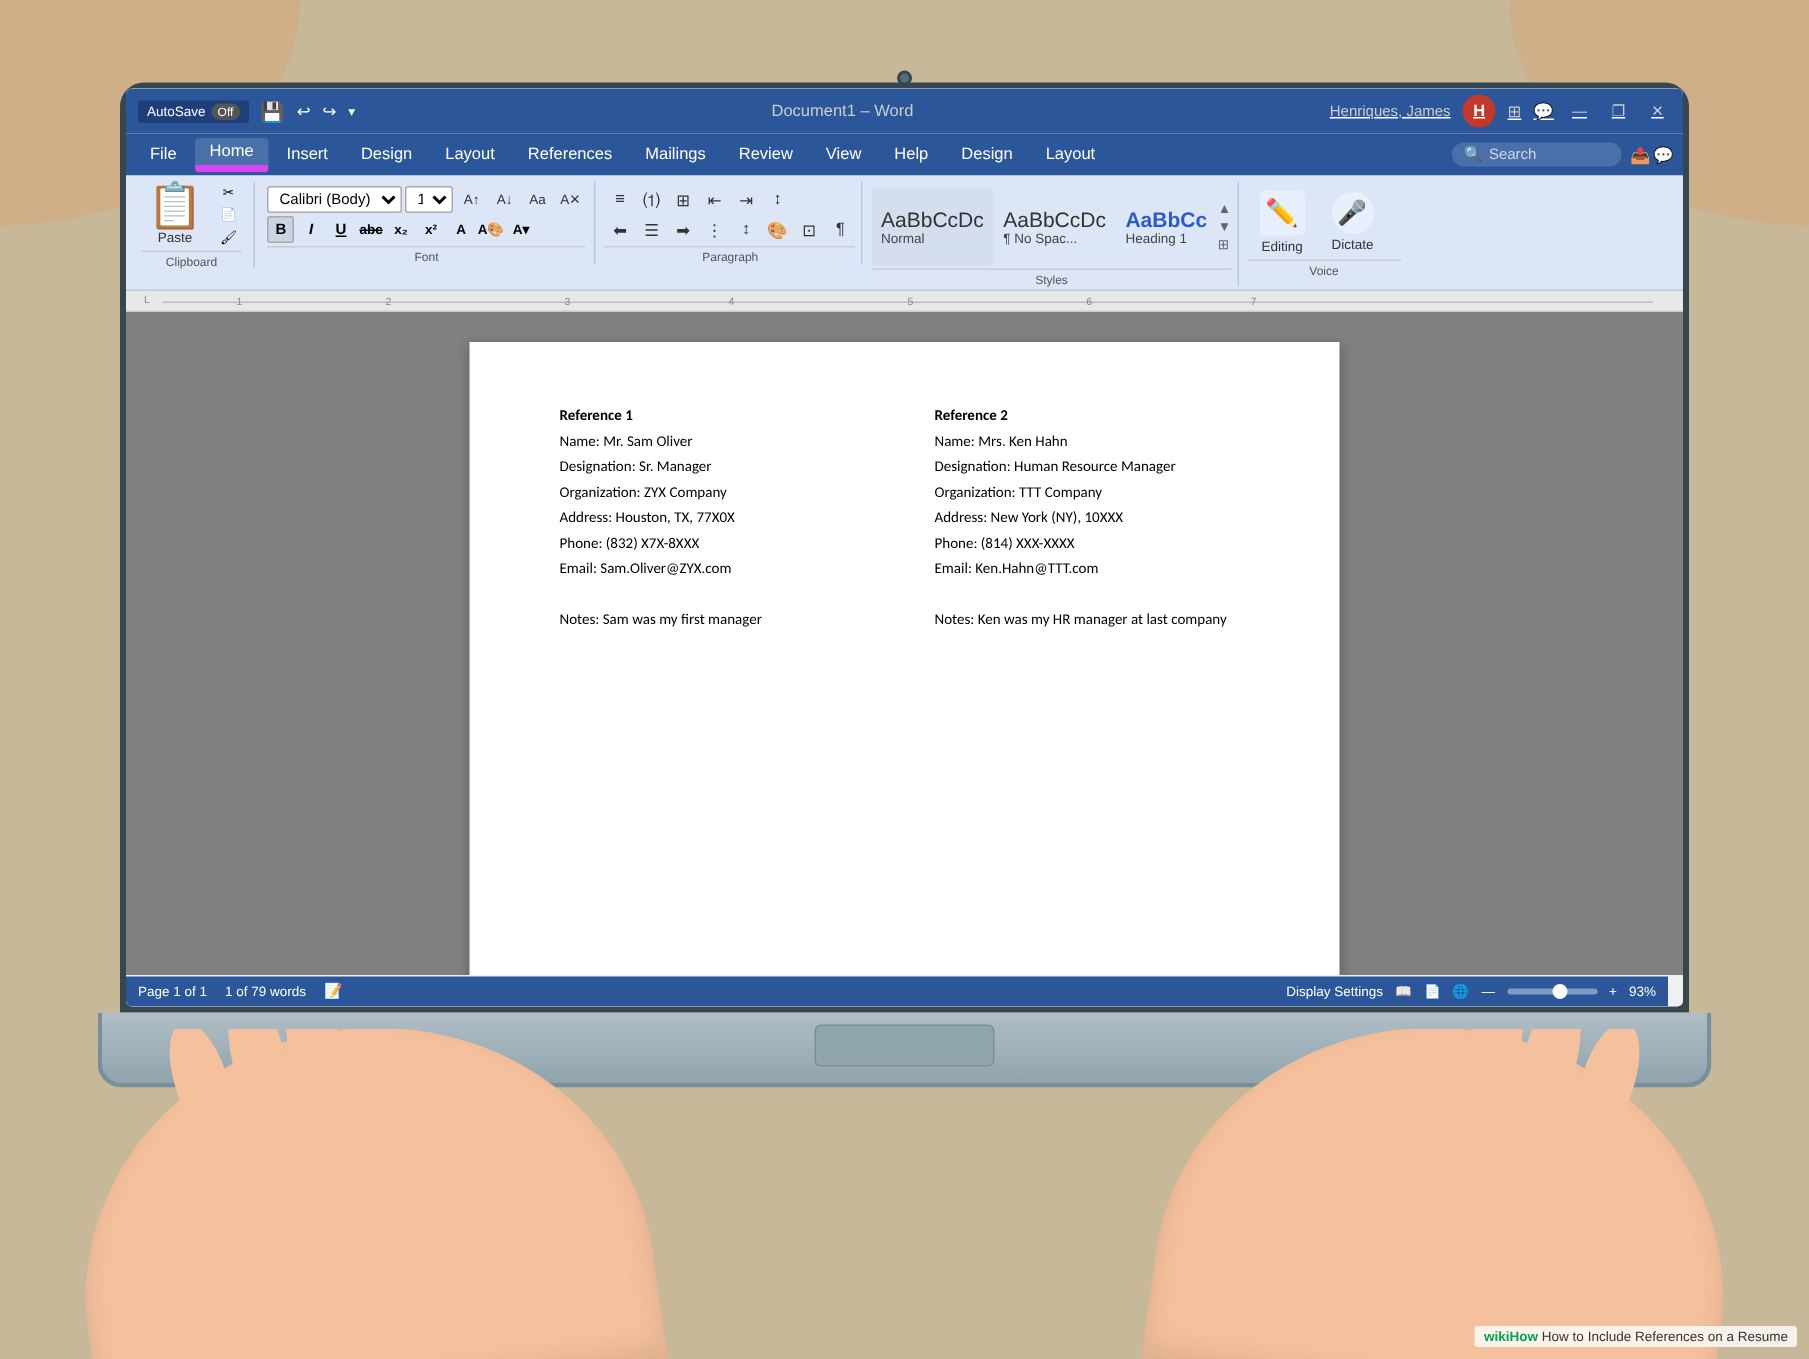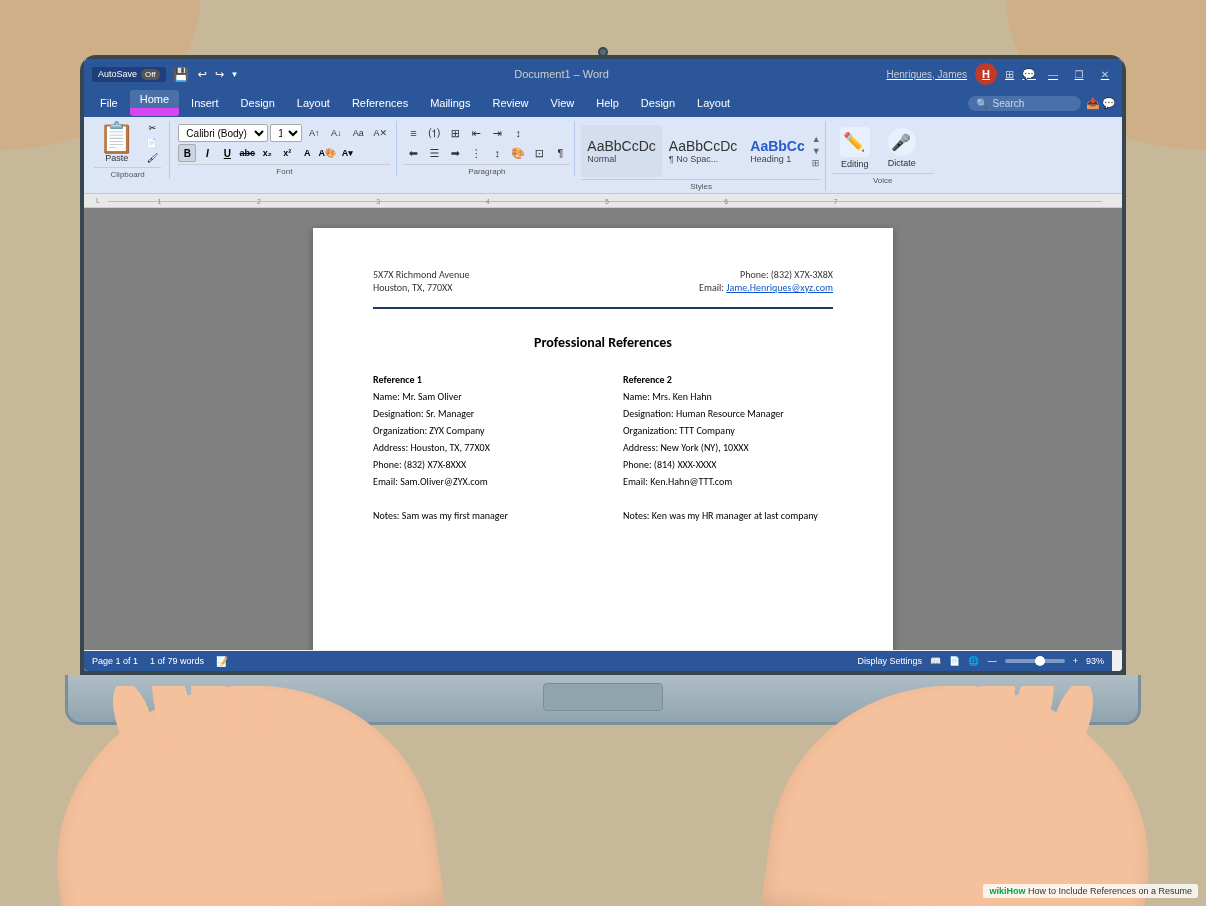--- a/index.html
+++ b/index.html
@@ -137,21 +137,21 @@
       font-size: 11px;
       cursor: pointer;
       border-radius: 3px;
     }
 
     .menu-item:hover, .menu-item.active {
       background: rgba(255,255,255,0.15);
     }
 
     .menu-item.active {
-      border-bottom: 8px solid #d946ef;
+      border-bottom: 5px solid #d946ef;
     }
 
     
     .search-box {
       margin-left: auto;
       display: flex;
       align-items: center;
       background: rgba(255,255,255,0.15);
       border-radius: 12px;
       padding: 2px 8px;
@@ -628,37 +628,21 @@
             <span style="position:absolute;left:50%;top:-3px;">5</span>
             <span style="position:absolute;left:62%;top:-3px;">6</span>
             <span style="position:absolute;left:73%;top:-3px;">7</span>
           </div>
         </div>
 
         <div class="doc-area">
           <div class="document-page">
 
 
-            <div style="border-bottom:2px solid #1f3864;padding-bottom:8px;margin-bottom:6px;">
-              <div class="doc-contact">
-                <div>
-                  <div>5X7X Richmond Avenue</div>
-                  <div>Houston, TX, 770XX</div>
-                </div>
-                <div style="text-align:right;">
-                  <div>Phone: (832) X7X-3X8X</div>
-                  <div>
-                    <span>Email: </span>
-                    <span class="doc-email">Jame.Henriques@xyz.com</span>
-                  </div>
-                </div>
-              </div>
-            </div>
-
-            <div class="doc-section-title">Professional References</div>
+
 
             <div class="doc-refs">
               <div class="doc-ref-col">
                 <p><strong>Reference 1</strong></p>
                 <p>Name: Mr. Sam Oliver</p>
                 <p>Designation: Sr. Manager</p>
                 <p>Organization: ZYX Company</p>
                 <p>Address: Houston, TX, 77X0X</p>
                 <p>Phone: (832) X7X-8XXX</p>
                 <p>Email: Sam.Oliver@ZYX.com</p>

